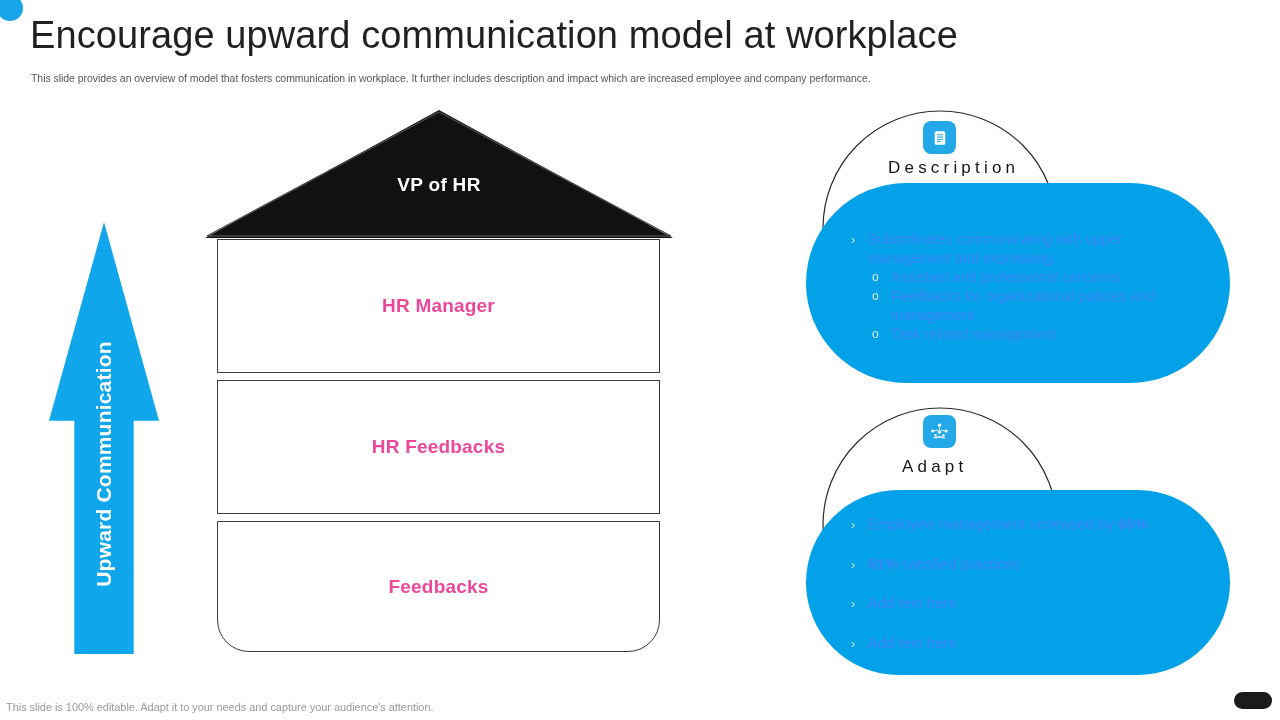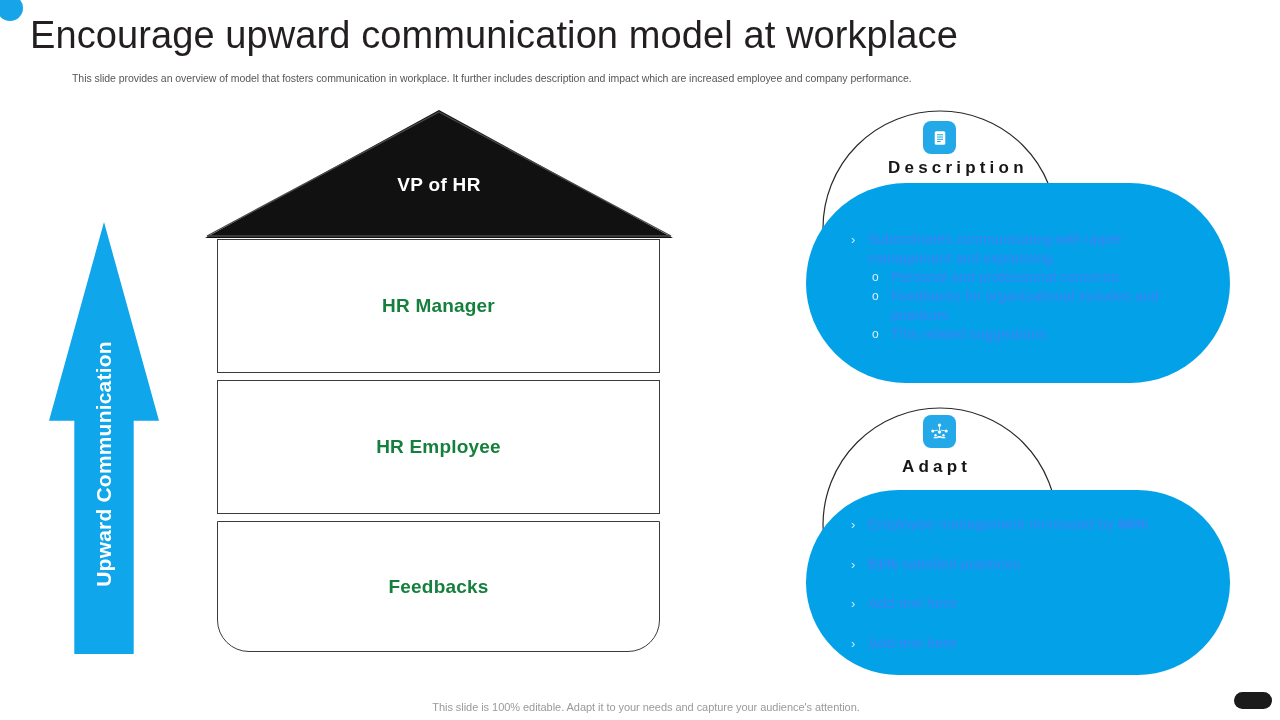--- a/index.html
+++ b/index.html
@@ -37,21 +37,20 @@
   .slide-subtitle {
     position: absolute;
     left: 31px; top: 71px;
     width: 1200px;
     font-size: 10.5px;
     font-weight: 400;
     color: #575757;
     line-height: 14px;
     letter-spacing: -0.05px;
     white-space: nowrap;
-    margin-left: 41px;
   }
 
   
   .arrow-wrap {
     position: absolute;
     left: 49px; top: 222px;
     width: 110px; height: 432px;
   }
   .arrow-shape {
     position: absolute; inset: 0;
@@ -105,21 +104,21 @@
     position: absolute;
     left: 217px;
     width: 443px;
     border: 1.2px solid #3b3b3b;
     background: #ffffff;
     display: flex;
     align-items: center;
     justify-content: center;
   }
   .tier span {
-    color: #15803d;
+    color: #ec4899;
     font-size: 19px;
     font-weight: bold;
     letter-spacing: 0.2px;
   }
   .tier-1 { top: 239px;  height: 134px; }
   .tier-2 { top: 380px;  height: 134px; }
   .tier-3 { top: 521px;  height: 131px; border-bottom-left-radius: 32px; border-bottom-right-radius: 32px; }
 
   
   .card { position: absolute; }
@@ -132,21 +131,21 @@
   .card-icon {
     position: absolute;
     width: 33px; height: 33px;
     border-radius: 8px;
     background: #24A9E8;
     display: flex; align-items: center; justify-content: center;
   }
   .card-heading {
     position: absolute;
     font-size: 17px;
-    font-weight: bold;
+    font-weight: normal;
     color: #161616;
     letter-spacing: 4.2px;
     white-space: nowrap;
   }
   .card-pill {
     position: absolute;
     background: #03A2E8;
     border-radius: 100px;
   }
   .bullets {
@@ -173,22 +172,21 @@
   }
   .b-text b { font-weight: bold; }
   .b-row.sub { padding-left: 21px; }
   .desc-bullets .b-row + .b-row { margin-top: 0px; }
   .impact-bullets .b-row + .b-row { margin-top: 20.5px; }
   .impact-bullets .b-text { font-size: 14.8px; }
 
   
   .footer-note {
     position: absolute;
-    left: 12px; right: 0; top: 701px;
-    text-align: center;
+    left: 6px; right: 0; top: 701px;
     font-size: 11px;
     color: #9a9a9a;
     letter-spacing: -0.05px;
   }
   .footer-pill {
     position: absolute;
     right: 8px; top: 692px;
     width: 38px; height: 17px;
     border-radius: 9px;
     background: #1b1b1b;
@@ -214,21 +212,21 @@
       <svg class="tri-outline" viewBox="0 0 468 128" preserveAspectRatio="none">
         <polygon points="234,2 466,126 2,126" fill="none" stroke="#4a4a4a" stroke-width="1.4"></polygon>
       </svg>
       <div class="tri-label">VP of HR</div>
     </div>
 
     <div class="tier tier-1">
       <span>HR Manager</span>
     </div>
     <div class="tier tier-2">
-      <span>HR Employee</span>
+      <span>HR Feedbacks</span>
     </div>
     <div class="tier tier-3">
       <span>Feedbacks</span>
     </div>
   </div>
 
   <div class="card" style="left:806px; top:108px; width:430px; height:275px;">
     <svg class="card-arc" width="430" height="275" viewBox="0 0 430 275">
       <circle cx="134" cy="120" r="117" fill="none" stroke="#2a2a2a" stroke-width="1.2"></circle>
     </svg>
@@ -247,29 +245,29 @@
 
     <div class="card-heading" style="left:82px; top:50px;">Description</div>
 
     <div class="bullets desc-bullets" style="left:45px; top:122px; width:340px;">
       <div class="b-row">
         <div class="b-mark">›</div>
         <div class="b-text">Subordinates communicating with upper management and expressing.</div>
       </div>
       <div class="b-row sub">
         <div class="b-mark sub">o</div>
-        <div class="b-text">Personal and professional concerns</div>
+        <div class="b-text">Assistant and professional concerns</div>
       </div>
       <div class="b-row sub">
         <div class="b-mark sub">o</div>
-        <div class="b-text">Feedbacks for organizational includes and practices</div>
+        <div class="b-text">Feedbacks for organizational policies and management</div>
       </div>
       <div class="b-row sub">
         <div class="b-mark sub">o</div>
-        <div class="b-text">This related suggestions</div>
+        <div class="b-text">Task related management</div>
       </div>
     </div>
   </div>
 
   <div class="card" style="left:806px; top:405px; width:430px; height:275px;">
     <svg class="card-arc" width="430" height="275" viewBox="0 0 430 275">
       <circle cx="134" cy="120" r="117" fill="none" stroke="#2a2a2a" stroke-width="1.2"></circle>
     </svg>
 
     <div class="card-pill" style="left:0px; top:85px; width:424px; height:185px;"></div>

